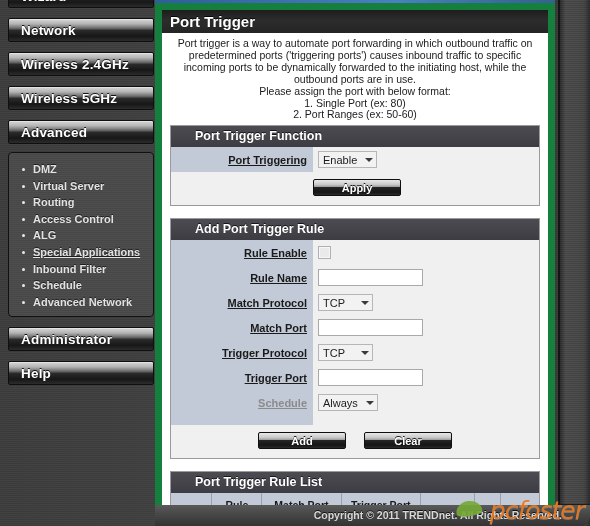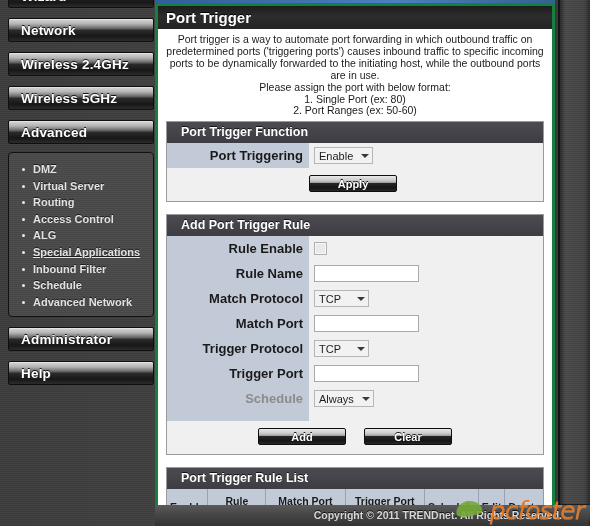--- a/index.html
+++ b/index.html
@@ -132,21 +132,21 @@
   }
   .submenu-item.active > span { text-decoration: underline; }
 
   
   #content {
     position: absolute;
     left: 155px; top: 3px;
     width: 400px;
     height: 520px;
     background: #ffffff;
-    border: 3px solid #15803d;
+    border: 7px solid #15803d;
     box-sizing: border-box;
     overflow: hidden;
   }
   #top-blue {
     position: absolute;
     left: 155px; top: 0;
     width: 400px; height: 3px;
     background: linear-gradient(to right, #2f5d9e, #4a7fc1 60%, #33628f);
   }
   #page-title-bar {
@@ -173,44 +173,45 @@
     border: 1px solid #9a9a9a;
     background: #f0f0f0;
   }
   .panel-head {
     background: linear-gradient(to bottom, #4b4b51 0%, #44444a 50%, #3c3c42 100%);
     color: #ffffff;
     font-size: 12.5px;
     font-weight: bold;
     line-height: 21px;
     height: 21px;
-    padding-left: 14px;
+    padding-left: 24px;
     text-shadow: 0 -1px 0 rgba(0,0,0,0.7);
   }
   .panel-body { background: #f0f0f0; }
 
   .frow {
     display: flex;
     align-items: center;
     min-height: 25px;
   }
   .flabel {
     width: 142px;
     flex: 0 0 142px;
     background: #c3cad7;
     color: #1a1a1a;
-    font-size: 13px;
+    font-size: 11px;
     font-weight: bold;
     text-align: center;
     padding: 5px 6px 5px 0;
     box-sizing: border-box;
     align-self: stretch;
     display: flex;
     align-items: center;
     justify-content: flex-end;
+    text-decoration: underline;
   }
   .flabel.disabled { color: #8b8b8b; }
   .fctl {
     flex: 1;
     padding: 3px 0 3px 5px;
     display: flex;
     align-items: center;
   }
   .frow.spacer { min-height: 8px; }
   .frow.spacer .flabel { background: #c3cad7; }

